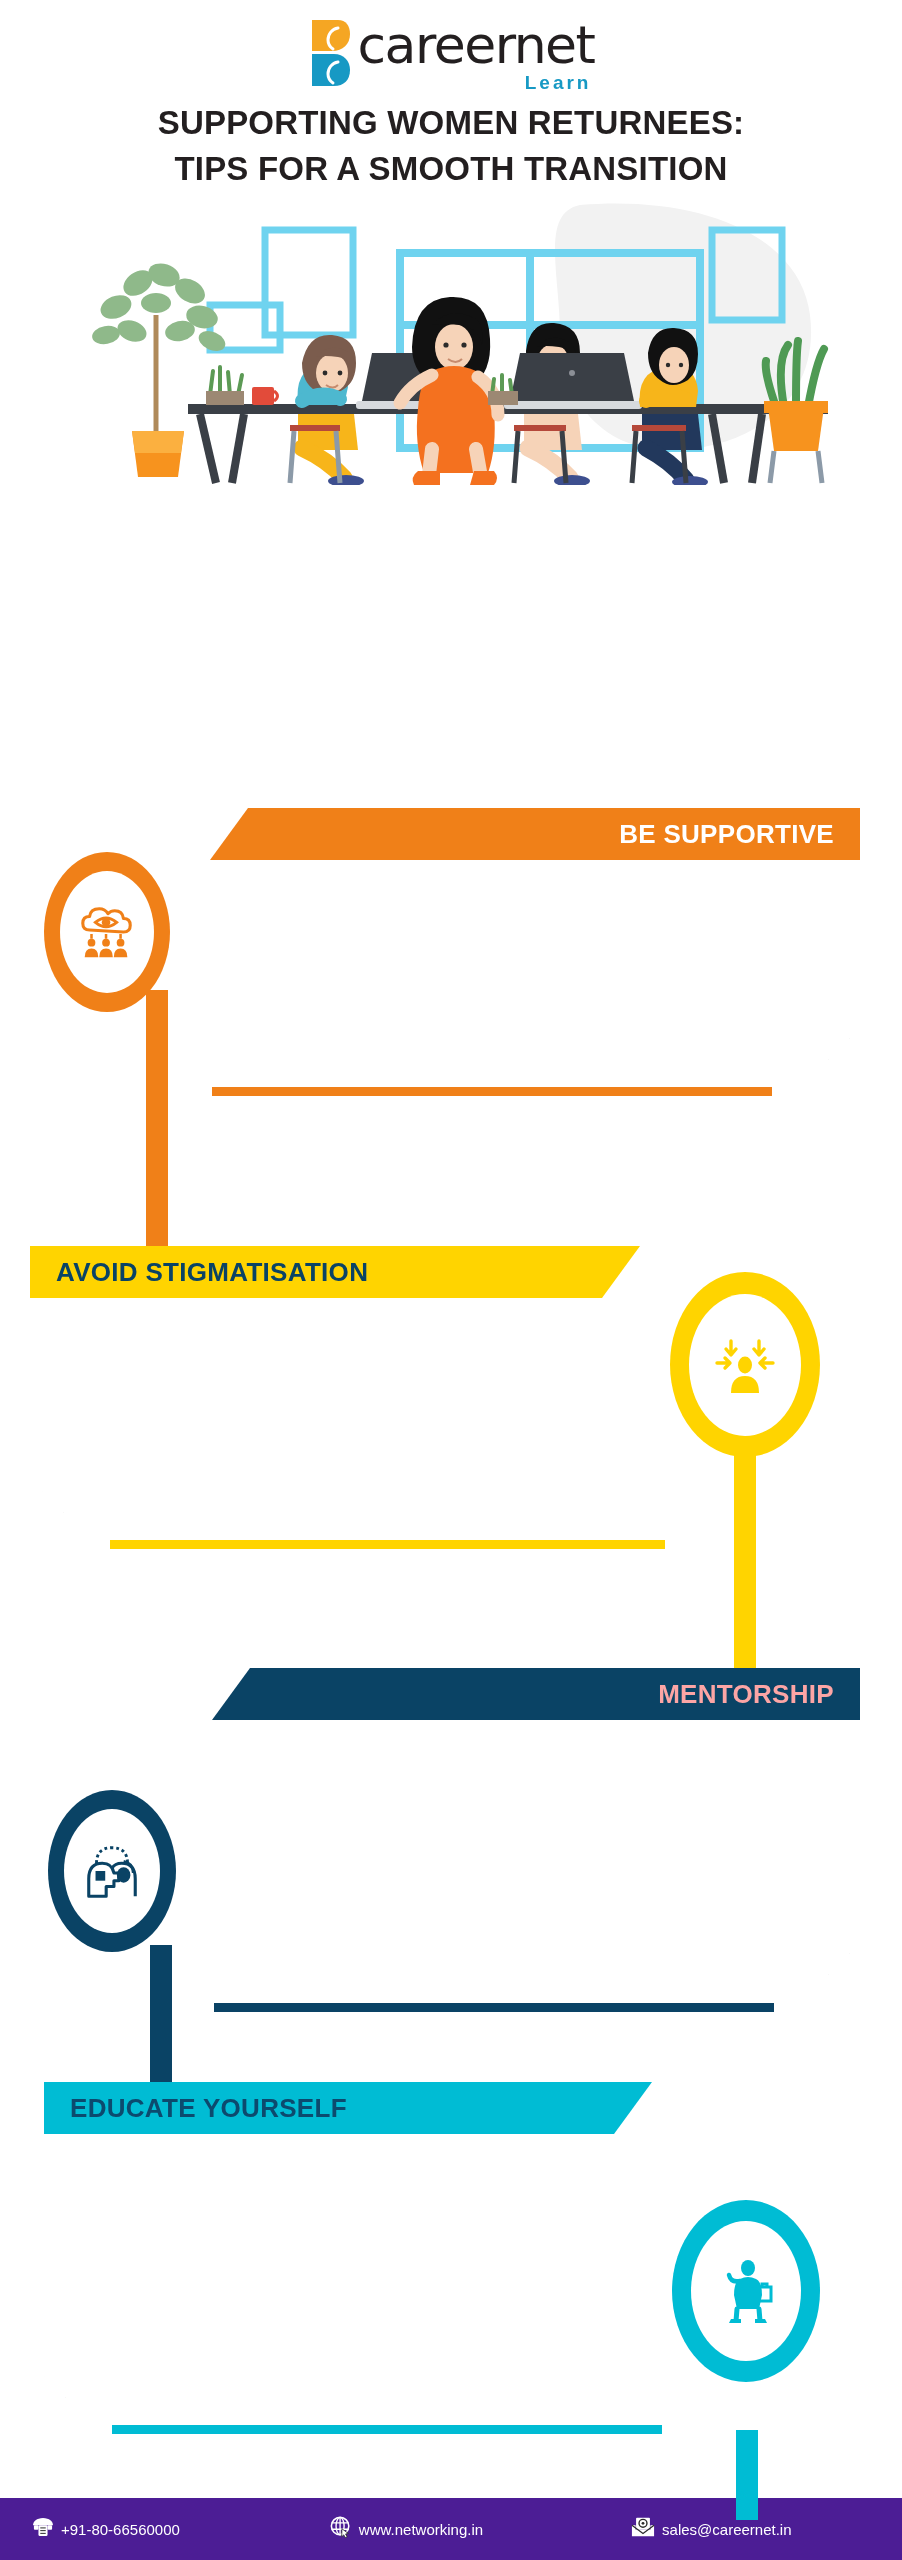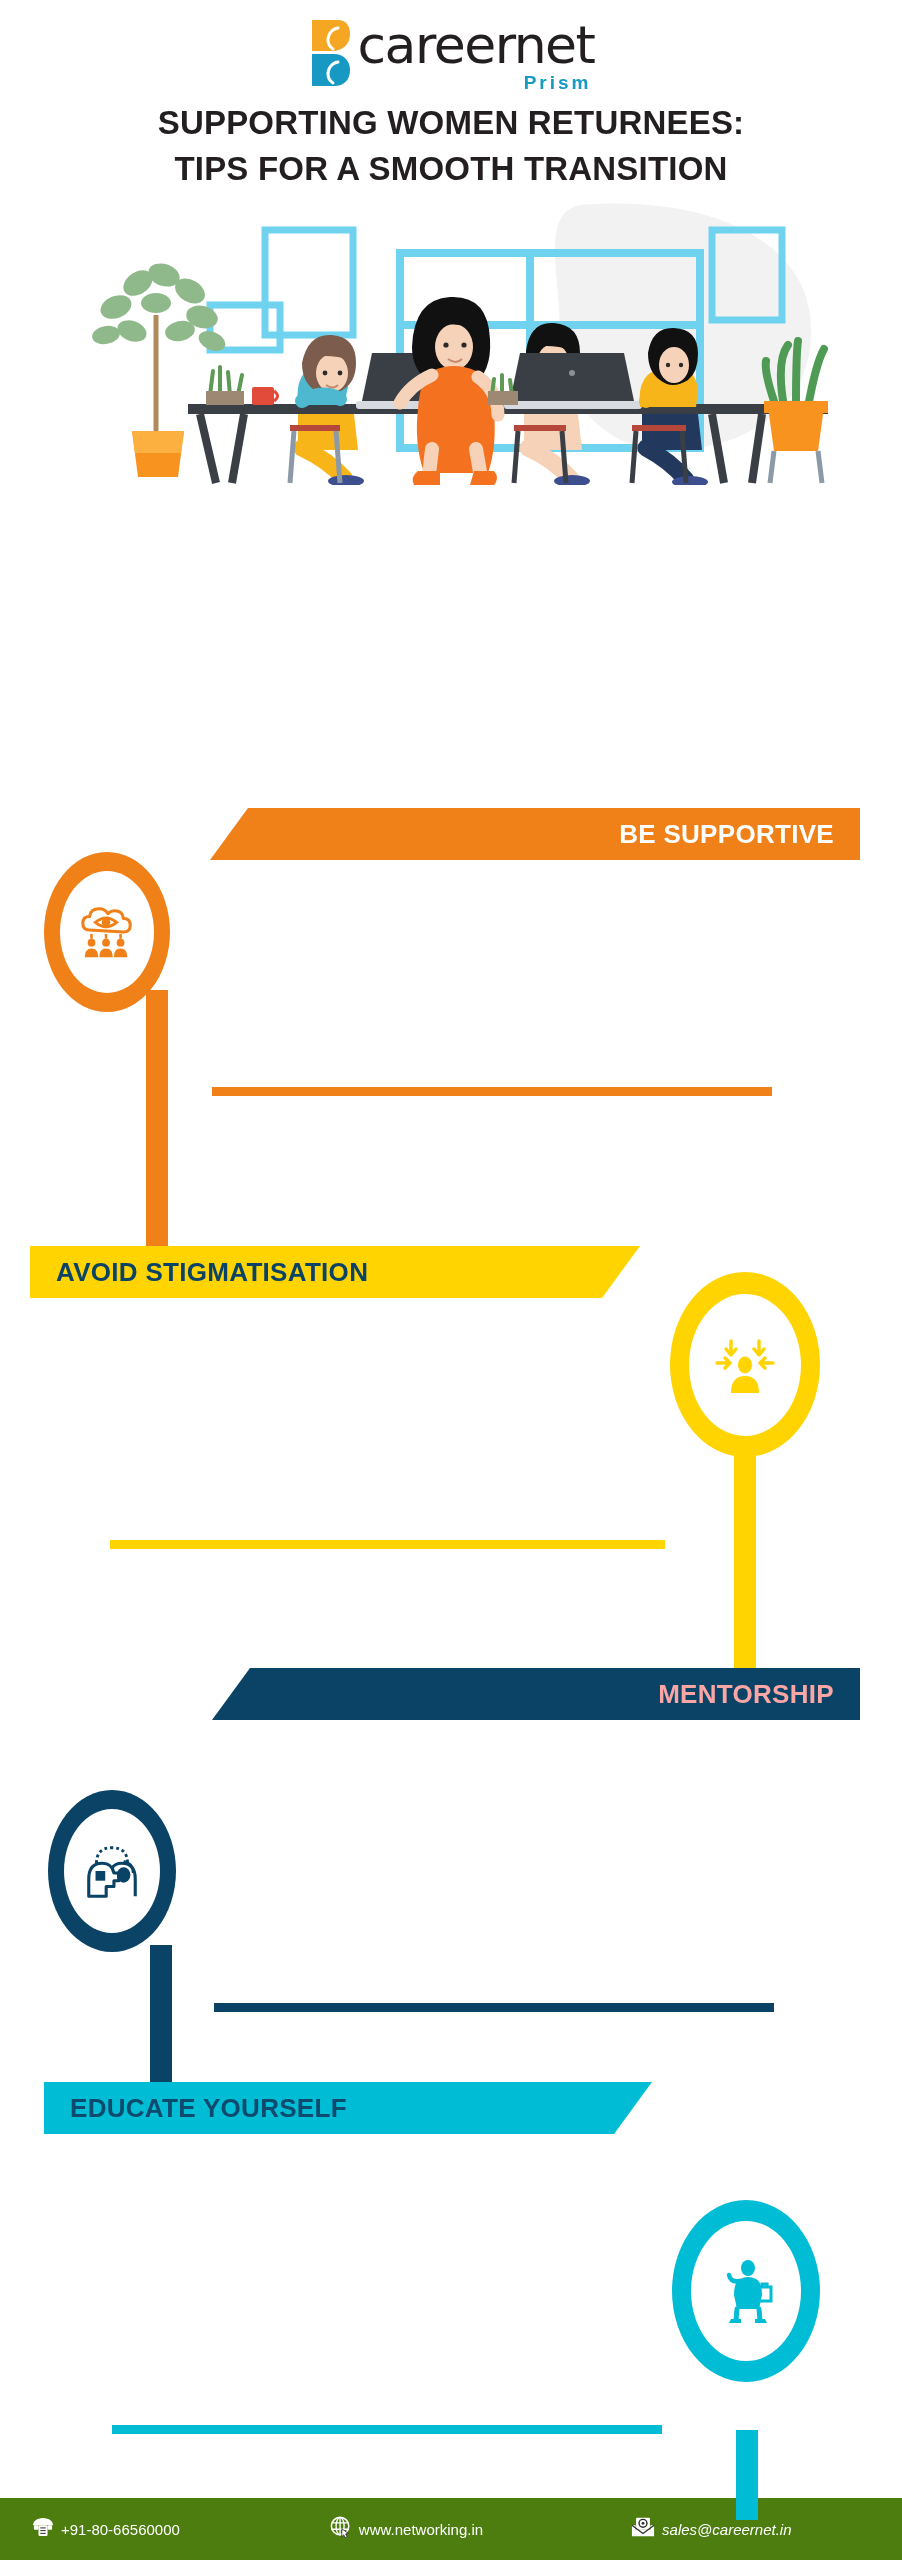--- a/index.html
+++ b/index.html
@@ -86,46 +86,46 @@
   .badge .inner{
     position:absolute; left:50%; top:50%; transform:translate(-50%,-50%);
     border-radius:50%; background:#fff;
     display:flex; align-items:center; justify-content:center;
   }
   .rule{ position:absolute; height:9px; z-index:1; }
 
   
   .footer{
     position:absolute; left:0; bottom:0; width:902px; height:62px;
-    background:#4d7c0f; display:flex; align-items:center;
+    background:#4c1d95; display:flex; align-items:center;
   }
   .fitem{ display:flex; align-items:center; color:#ffffff; }
   .fitem .ftxt{ font-size:15px; font-family:"Liberation Sans", sans-serif; margin-left:7px; }
   .f1{ margin-left:32px; }
   .f2{ margin-left:150px; }
-  .f3{ margin-left:148px;font-style:italic; }
+  .f3{ margin-left:148px; }
 </style>
 </head>
 <body>
 
 <div class="page">
 
   <div class="logo-wrap">
     <div class="logo">
       <div class="logo-mark">
         <svg width="44" height="70" viewBox="0 0 44 70">
           <path d="M4 2 H30 C38 2 42 8 42 16 C42 26 35 33 24 33 H4 Z" fill="#F5A623"></path>
           <path d="M30 10 C24 11 20 16 20 22 C20 26 22 29 25 31" stroke="#ffffff" stroke-width="3" fill="none" stroke-linecap="round"></path>
           <path d="M4 36 H26 C36 36 42 43 42 52 C42 62 36 68 26 68 H4 Z" fill="#1799C4"></path>
           <path d="M30 44 C24 45 20 50 20 56 C20 60 22 63 25 65" stroke="#ffffff" stroke-width="3" fill="none" stroke-linecap="round"></path>
         </svg>
       </div>
       <div class="logo-text-block">
         <div class="logo-word">careernet</div>
-        <div class="logo-sub">Prism</div>
+        <div class="logo-sub">Learn</div>
       </div>
     </div>
   </div>
 
   <div class="title">
     <span class="line">SUPPORTING WOMEN RETURNEES:</span>
     <span class="line">TIPS FOR A SMOOTH TRANSITION</span>
   </div>
 
   <div class="hero">

